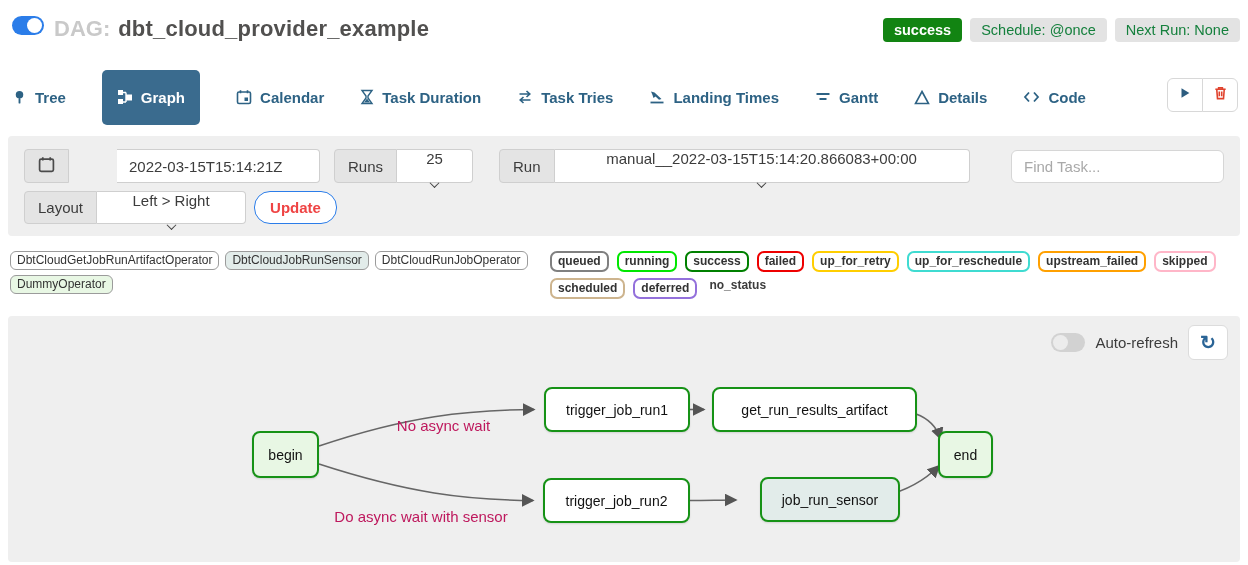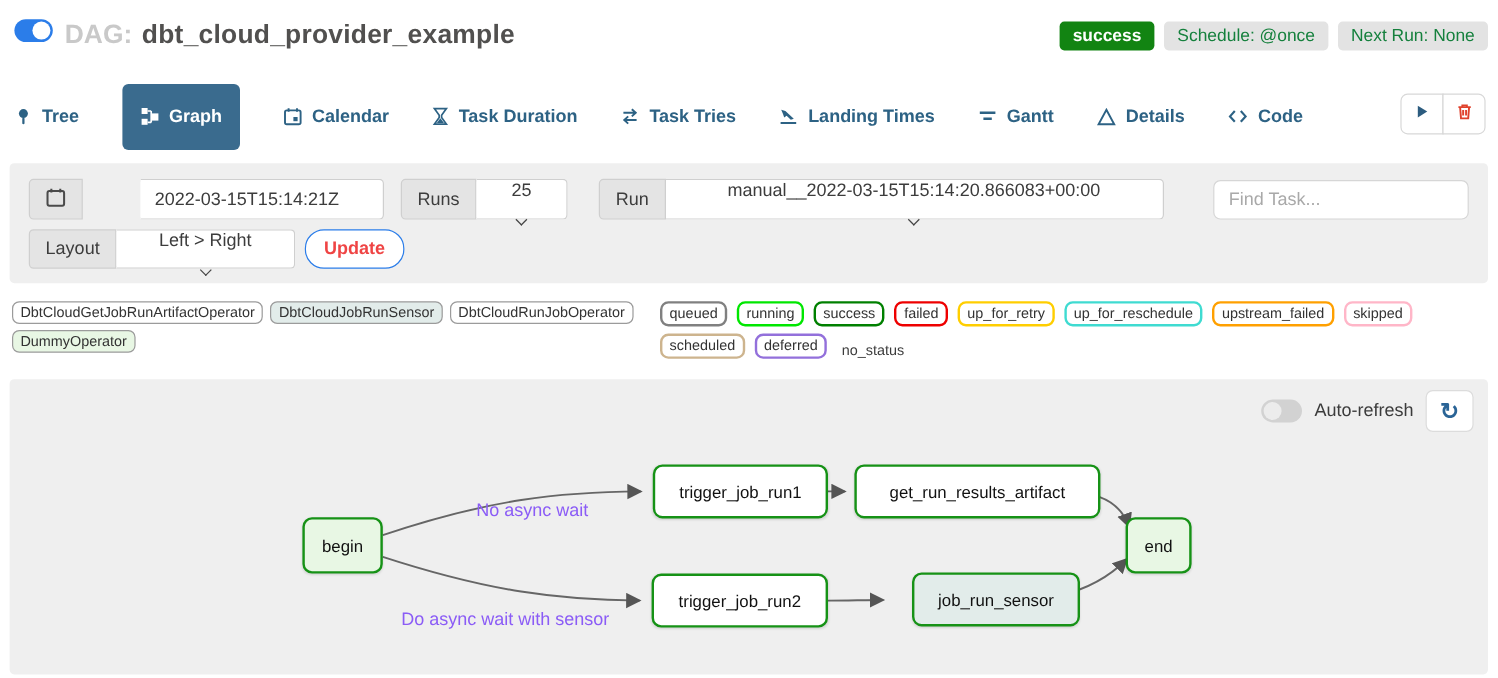--- a/index.html
+++ b/index.html
@@ -40,21 +40,21 @@
   .caret { width:7px; height:7px; border:solid #444; border-width:0 1.6px 1.6px 0; transform:rotate(45deg) translate(-1px,-1px); flex:0 0 auto; }
   .find-task { margin-left:auto; width:213px; height:33px; border:1px solid #d6d6d6; border-radius:6px; background:#fff;
            font-size:15px; padding:0 12px; color:#3c3c3c; outline:none; font-family:"Liberation Sans",sans-serif; }
   .find-task::placeholder { color:#a9a9a9; }
   .update-btn { margin-left:8px; height:33px; padding:0 15px; background:#fff; border:1.5px solid #2b7de9; color:#ef4444;
            font-size:15px; font-weight:600; border-radius:16px; cursor:pointer; font-family:"Liberation Sans",sans-serif; }
 
   
   .legend { margin:15px 8px 0 10px; display:flex; align-items:flex-start; font-size:12px; }
   .ops { width:540px; display:flex; flex-wrap:wrap; gap:5px 6px; }
-  .sts { flex:1; display:flex; flex-wrap:wrap; gap:6px 8px; align-items:flex-end; }
+  .sts { flex:1; display:flex; flex-wrap:wrap; gap:6px 8px; align-items:flex-start;font-weight:bold; }
   .lbadge { border:1px solid #9b9b9b; border-radius:6px; padding:1px 6px 2px 6px; background:#fff; color:#333; white-space:nowrap; }
   .sbadge { border-width:2px; border-style:solid; border-radius:7px; padding:1px 6px 2px 6px; background:#fff; color:#333; white-space:nowrap; }
   .b-queued{border-color:#808080}.b-running{border-color:#00e700}.b-success{border-color:#008000}
   .b-failed{border-color:#ee0000}.b-up_for_retry{border-color:#ffce00}.b-up_for_reschedule{border-color:#3fdbd1}
   .b-upstream_failed{border-color:#ffa000}.b-skipped{border-color:#ffb6c8}.b-scheduled{border-color:#cdb48e}
   .b-deferred{border-color:#9370db}
   .no-status { margin-left:4px; color:#3c3c3c; }
 
   
   .graph-panel { position:relative; margin:17px 8px 0 8px; height:246px; background:#efefef; border-radius:4px; }
@@ -62,21 +62,21 @@
   .mini-toggle { width:34px; height:19px; border-radius:10px; background:#d2d2d2; position:relative; cursor:pointer; }
   .mini-toggle .knob { position:absolute; top:2px; left:2px; width:15px; height:15px; border-radius:50%; background:#ececec; }
   .ar-label { font-size:15px; color:#3c3c3c; }
   .refresh-btn { width:40px; height:35px; background:#fff; border:1px solid #dcdcdc; border-radius:6px; color:#2a6496;
       font-size:19px; font-weight:700; display:flex; align-items:center; justify-content:center; cursor:pointer; }
   .edges { position:absolute; inset:0; width:100%; height:100%; }
   .node { position:absolute; border:2.5px solid #169216; border-radius:8px; background:#fff; display:flex; align-items:center;
       justify-content:center; font-size:14px; color:#111; box-shadow:0 1px 2px rgba(0,0,0,.12); cursor:pointer; white-space:nowrap; z-index:2; }
   .node.fill-green { background:#e8f7e4; }
   .node.fill-teal  { background:#e2ecea; }
-  .edge-label { position:absolute; font-size:15px; color:#8b5cf6; text-align:center; z-index:1; }
+  .edge-label { position:absolute; font-size:15px; color:#be185d; text-align:center; z-index:1; }
 </style>
 </head>
 <body>
 
 <div class="header">
   <div class="toggle">
       <div class="knob"></div>
     </div>
   <span class="dag-label">DAG:</span>
   <span class="dag-title">dbt_cloud_provider_example</span>

